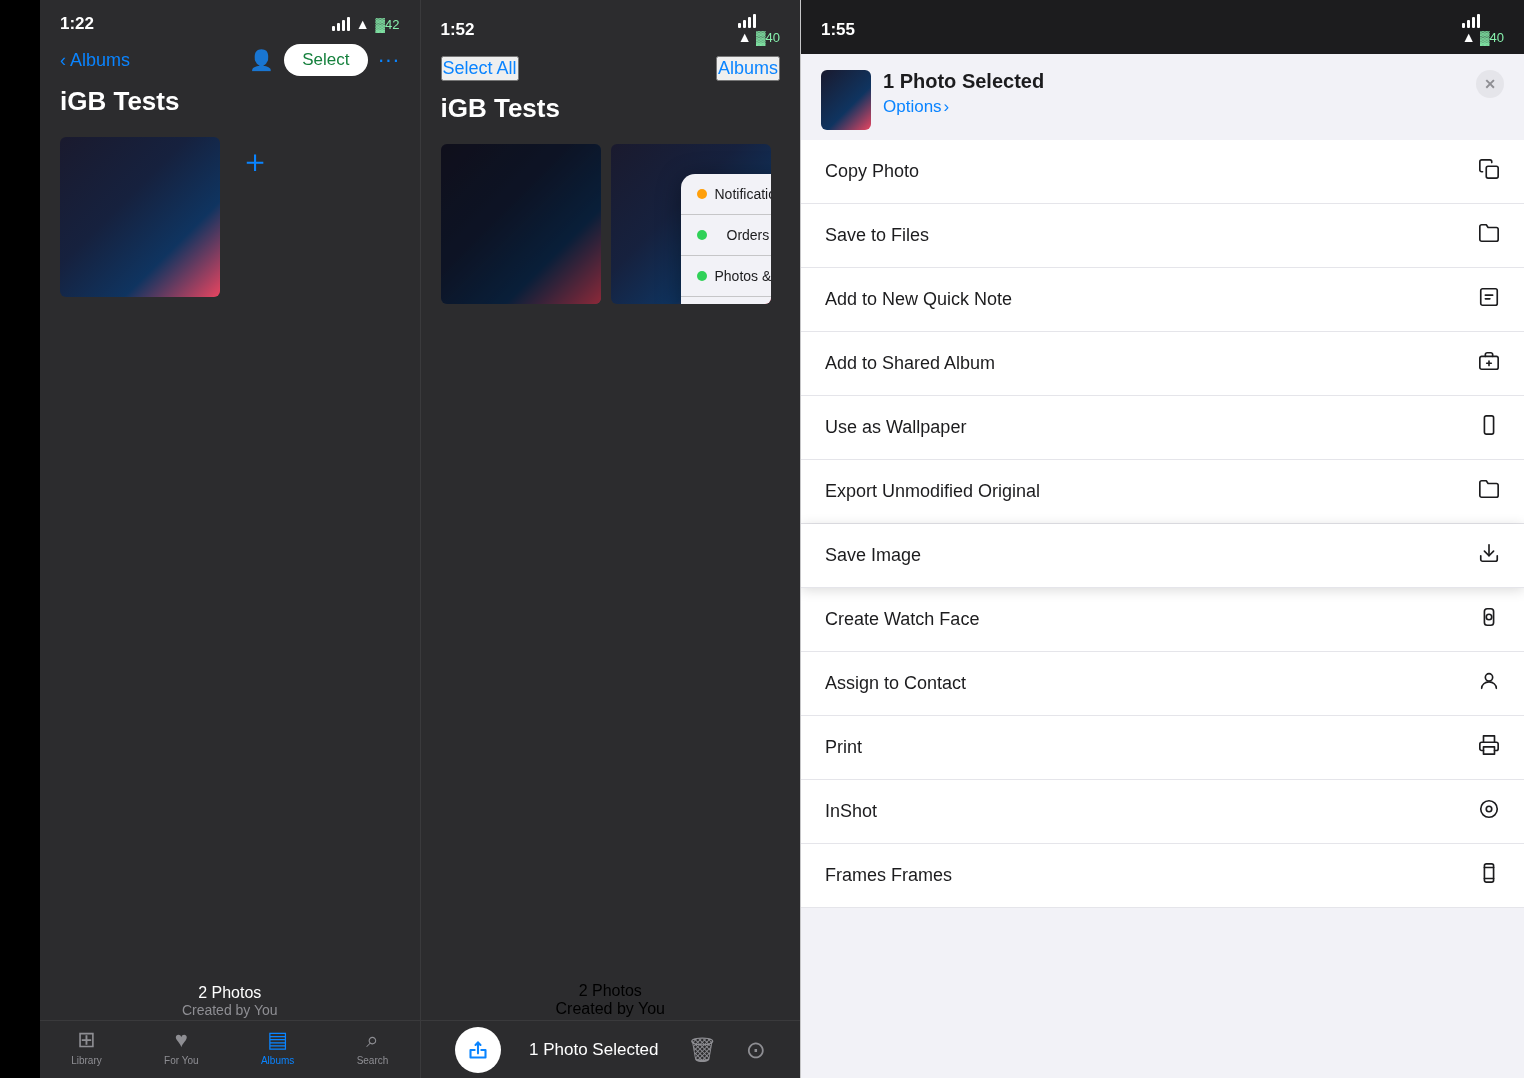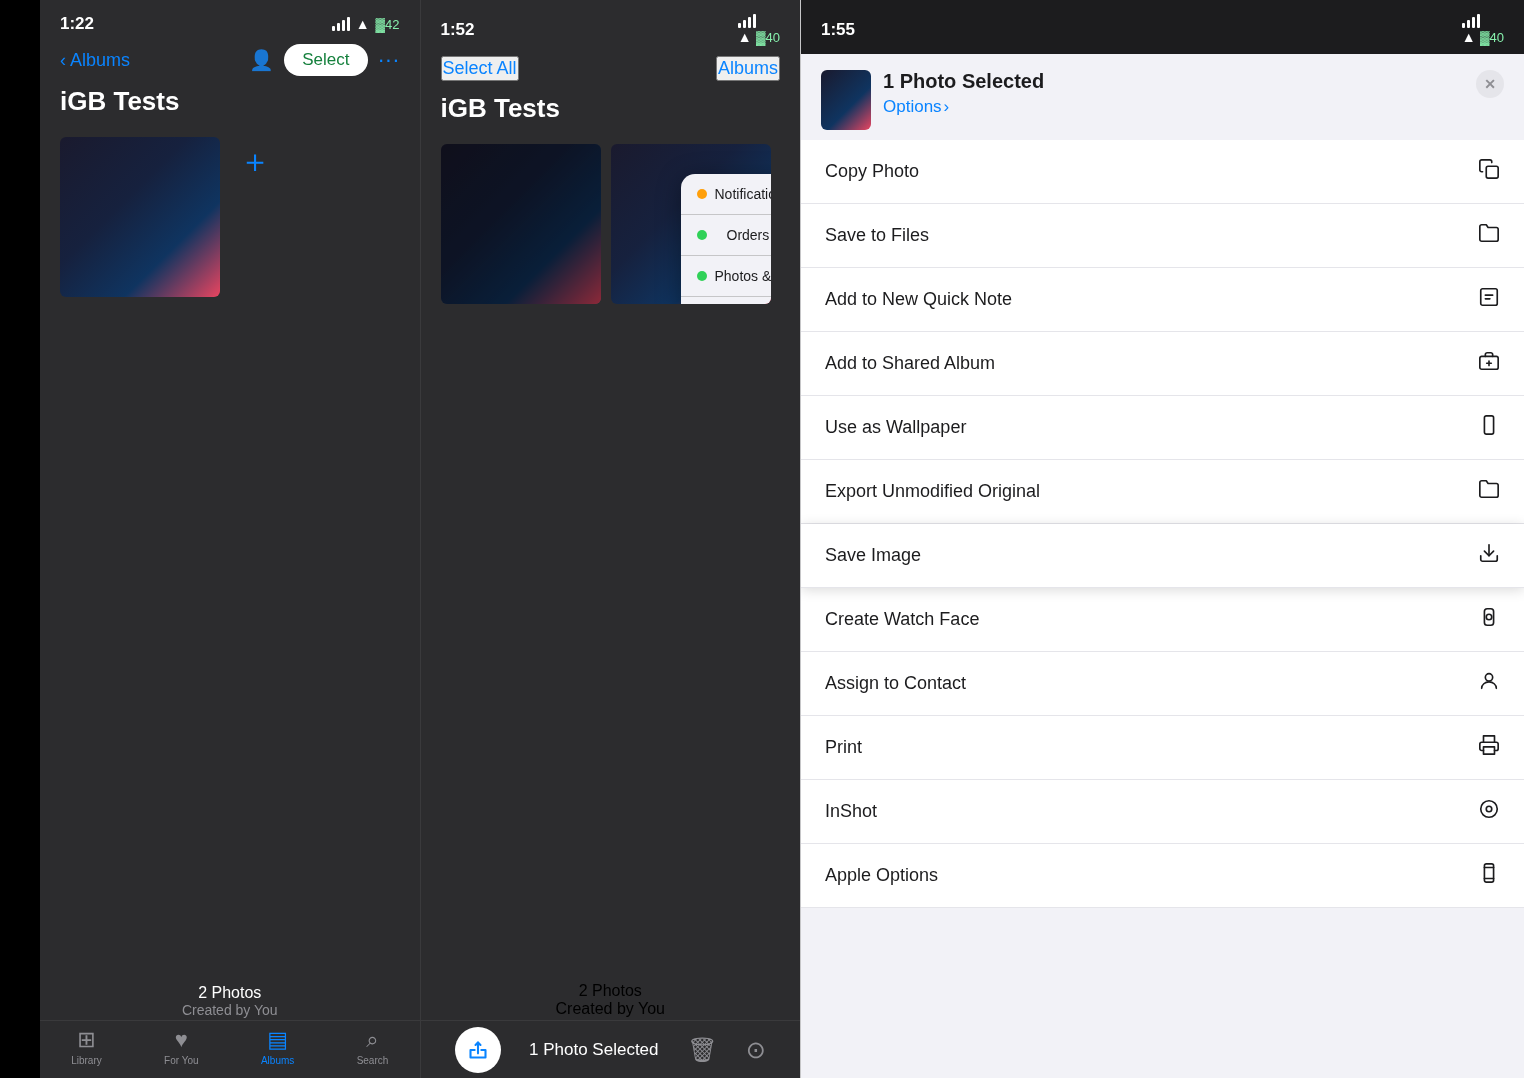--- a/index.html
+++ b/index.html
@@ -679,21 +679,21 @@
       <span>InShot</span>
       <span class="action-icon">
         <svg width="22" height="22" viewBox="0 0 24 24" fill="none" stroke="#1c1c1e" stroke-width="1.8" stroke-linecap="round" stroke-linejoin="round">
             <circle cx="12" cy="12" r="9"></circle>
             <circle cx="12" cy="12" r="3"></circle>
           </svg>
       </span>
     </div>
 
     <div class="action-item">
-      <span>Apple Options</span>
+      <span>Frames Frames</span>
       <span class="action-icon">
         <svg width="22" height="22" viewBox="0 0 24 24" fill="none" stroke="#1c1c1e" stroke-width="1.8" stroke-linecap="round" stroke-linejoin="round">
             <rect x="7" y="2" width="10" height="20" rx="2"></rect>
             <line x1="7" y1="6" x2="17" y2="6"></line>
             <line x1="7" y1="18" x2="17" y2="18"></line>
           </svg>
       </span>
     </div>
 
   </div>

